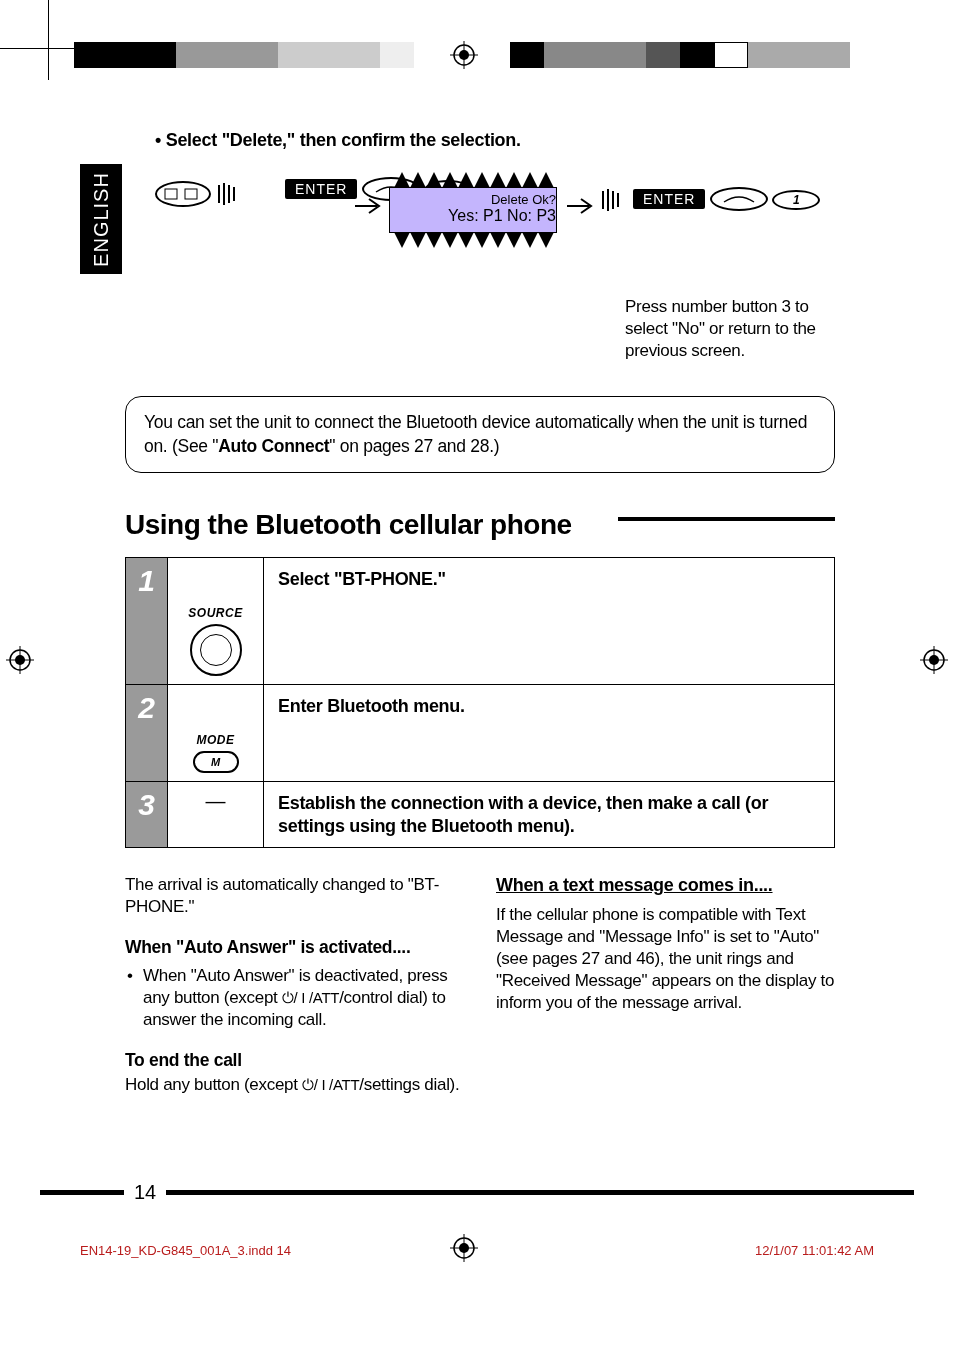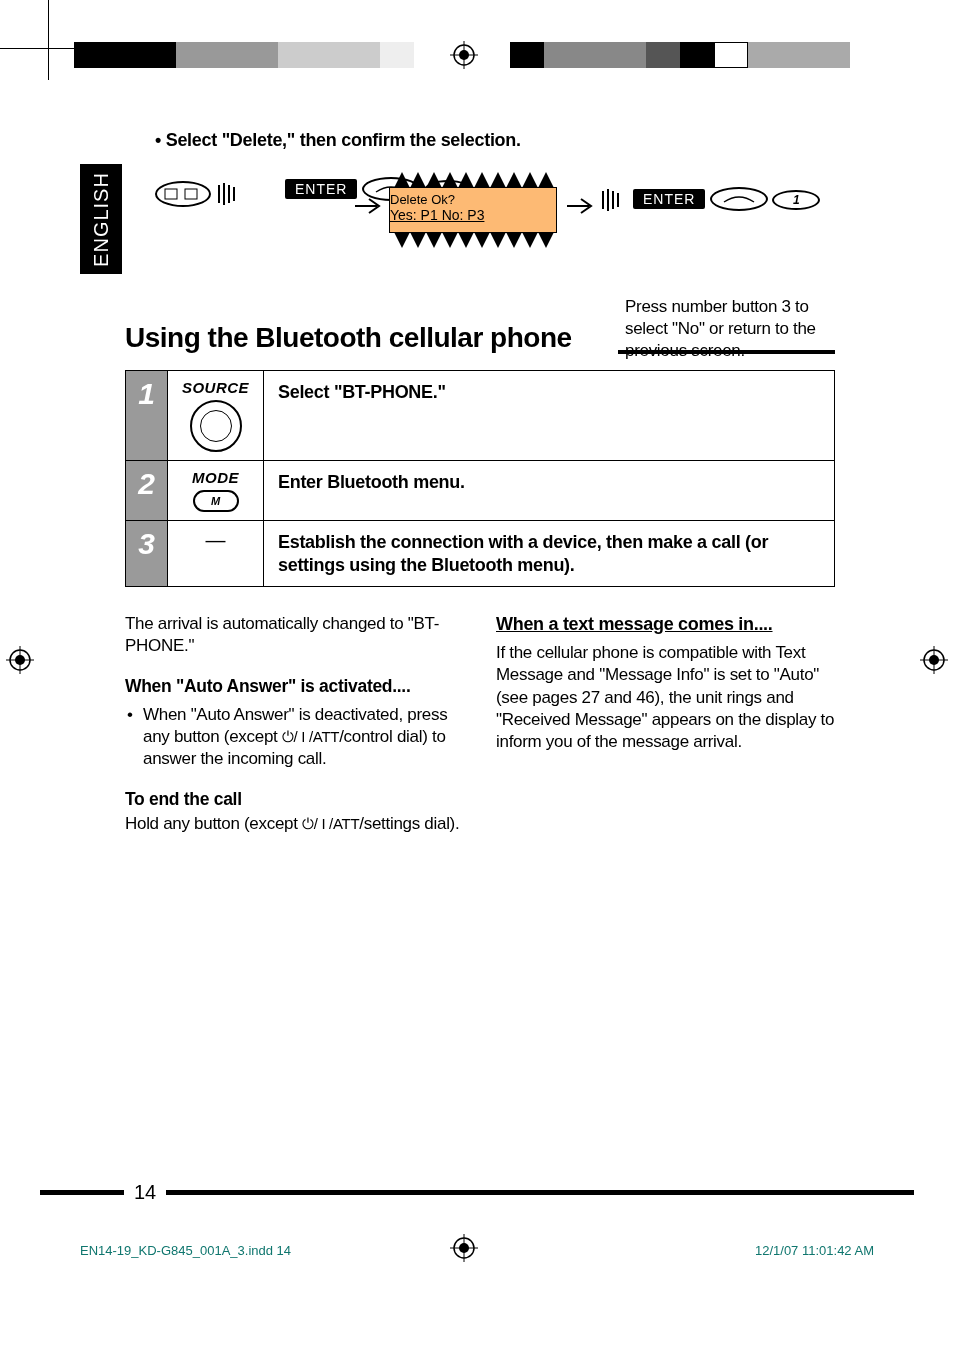--- a/index.html
+++ b/index.html
@@ -21,39 +21,39 @@
 
   .bullet-line { font-weight: 700; font-size: 18px; margin-left: 30px; letter-spacing: -0.3px; }
   .bullet-line::before { content: "•  "; font-weight: 700; }
 
   .diagram-row { margin-top: 20px; height: 115px; position: relative; }
 
   
   .enter-btn { display: inline-block; background: #000; color: #fff; font-size: 14px; padding: 2px 10px; border-radius: 2px; font-family: "Arial Narrow", Arial, sans-serif; letter-spacing: 1px; }
   .oval-btn { border: 2px solid #000; border-radius: 50% / 50%; display: inline-flex; align-items: center; justify-content: center; background: #fff; }
 
-  .lcd-box { border: 1px solid #000; background: #fdba74; width: 168px; height: 46px; font-size: 13px; text-align: left; padding-top: 4px; font-family: Arial, sans-serif; position: relative; }
+  .lcd-box { border: 1px solid #000; background: #c4b5fd; width: 168px; height: 46px; font-size: 13px; text-align: right; padding-top: 4px; font-family: Arial, sans-serif; position: relative; }
   .lcd-spikes { position: absolute; left: 0; right: 0; }
   .lcd-spikes.top { top: -18px; }
   .lcd-spikes.bottom { bottom: -18px; transform: scaleY(-1); }
 
   .diag-note { position: absolute; left: 500px; top: 125px; width: 220px; font-size: 17px; line-height: 1.3; letter-spacing: -0.3px; }
 
   .info-box { border: 1px solid #000; border-radius: 16px; padding: 14px 18px; font-size: 17.5px; line-height: 1.35; margin-top: 110px; letter-spacing: -0.3px; }
   .info-box b { font-weight: 700; }
 
-  .section-heading { font-size: 28px; font-weight: 700; margin-top: 36px; display: flex; align-items: flex-end; letter-spacing: -0.5px; gap: 36px; }
+  .section-heading { font-size: 28px; font-weight: 700; margin-top: 36px; display: flex; align-items: flex-start; letter-spacing: -0.5px; gap: 36px; }
   .section-heading .rule { flex: 1; height: 4px; background: #000; margin-left: 10px; margin-top: 8px; }
 
   .steps-table { border: 1px solid #000; border-collapse: collapse; width: 100%; margin-top: 16px; }
   .steps-table td { border: 1px solid #000; vertical-align: top; }
   .step-num-cell { width: 42px; background: #9a9a9a; color: #fff; text-align: center; }
   .step-num { font-size: 30px; font-weight: 700; font-style: italic; padding: 6px 0; }
   .step-icon-cell { width: 96px; text-align: center; padding: 8px 6px; }
-  .step-label-tiny { font-size: 15px; font-weight: 700; letter-spacing: 0.5px; font-style: italic; }
+  .step-label-tiny { font-size: 12px; font-weight: 700; letter-spacing: 0.5px; font-style: italic; margin-top: 40px; }
   .step-desc-cell { padding: 10px 14px; font-size: 18px; font-weight: 700; line-height: 1.25; letter-spacing: -0.3px; }
 
   .source-dial { width: 52px; height: 52px; border: 2px solid #000; border-radius: 50%; margin: 4px auto 0; position: relative; }
   .source-dial::after { content: ""; position: absolute; inset: 8px; border: 1px solid #000; border-radius: 50%; }
   .mode-btn { width: 46px; height: 22px; border: 2px solid #000; border-radius: 11px; margin: 4px auto 0; display: flex; align-items: center; justify-content: center; font-size: 11px; font-weight: 700; font-style: italic; }
   .dash { font-size: 20px; font-weight: 400; }
 
   .two-col { display: flex; gap: 32px; margin-top: 26px; }
   .col { flex: 1; font-size: 17px; line-height: 1.3; letter-spacing: -0.3px; }
   .uhead { font-weight: 700; text-decoration: underline; font-size: 18px; margin-bottom: 6px; letter-spacing: -0.3px; }
@@ -61,21 +61,21 @@
   .col ul { list-style: none; margin-top: 6px; }
   .col ul li { position: relative; padding-left: 18px; margin-bottom: 6px; }
   .col ul li::before { content: "•"; position: absolute; left: 2px; top: 0; }
   .glyph { font-family: Arial, sans-serif; font-size: 15px; }
 
   .page-num-bar { position: absolute; left: 40px; bottom: 148px; right: 40px; display: flex; align-items: center; }
   .page-num-bar .bar-left { width: 84px; height: 5px; background: #000; }
   .page-num-bar .num { font-size: 20px; padding: 0 10px; }
   .page-num-bar .bar-right { flex: 1; height: 5px; background: #000; }
 
-  .footer-meta { position: absolute; left: 80px; right: 80px; bottom: 94px; display: flex; justify-content: space-between; font-size: 13px; font-family: Arial, sans-serif; color: #0f766e; }
+  .footer-meta { position: absolute; left: 80px; right: 80px; bottom: 94px; display: flex; justify-content: space-between; font-size: 13px; font-family: Arial, sans-serif; color: #b91c1c; }
 </style>
 </head>
 <body>
 
 <div class="page">
 
   <div class="crop-line-v" style="left:48px; top:0; height:80px;"></div>
   <div class="crop-line-h" style="left:0; top:48px; width:80px;"></div>
 
   <div class="color-bar" style="left:74px; top:42px;">
@@ -178,21 +178,21 @@
       </div>
 
       <div style="position:absolute; left:264px; top:16px;">
         <div class="lcd-box">
           <div class="lcd-spikes top">
             <svg width="168" height="18" viewBox="0 0 168 18">
                 <path d="M4 18 L12 2 L20 18 L28 2 L36 18 L44 2 L52 18 L60 2 L68 18 L76 2 L84 18 L92 2 L100 18 L108 2 L116 18 L124 2 L132 18 L140 2 L148 18 L156 2 L164 18" fill="#000"></path>
               </svg>
           </div>
           <div>Delete Ok?</div>
-          <div style="font-size:14px; text-decoration: underline;">Yes: P1    No: P3</div>
+          <div style="font-size:16px; ">Yes: P1    No: P3</div>
           <div class="lcd-spikes bottom">
             <svg width="168" height="18" viewBox="0 0 168 18">
                 <path d="M4 18 L12 2 L20 18 L28 2 L36 18 L44 2 L52 18 L60 2 L68 18 L76 2 L84 18 L92 2 L100 18 L108 2 L116 18 L124 2 L132 18 L140 2 L148 18 L156 2 L164 18" fill="#000"></path>
               </svg>
           </div>
         </div>
       </div>
 
       <div style="position:absolute; left:442px; top:26px;">
         <svg width="30" height="18">
@@ -212,20 +212,23 @@
               </svg>
           </div>
           <div class="oval-btn" style="width:48px; height:20px; margin-top:6px;">
               <span style="font-style:italic;font-weight:700;font-size:12px;">1</span>
             </div>
         </div>
       </div>
       <div class="diag-note">Press number button 3 to select "No" or return to the previous screen.</div>
     </div>
 
+    <div class="info-box">
+      <span>You can set the unit to connect the Bluetooth device automatically when the unit is turned on. (See "</span><b>Auto Connect</b><span>" on pages 27 and 28.)</span>
+    </div>
 
     <div class="section-heading">
       <span>Using the Bluetooth cellular phone</span>
       <div class="rule"></div>
     </div>
 
     <table class="steps-table">
       <tbody>
           <tr>
         <td class="step-num-cell">

